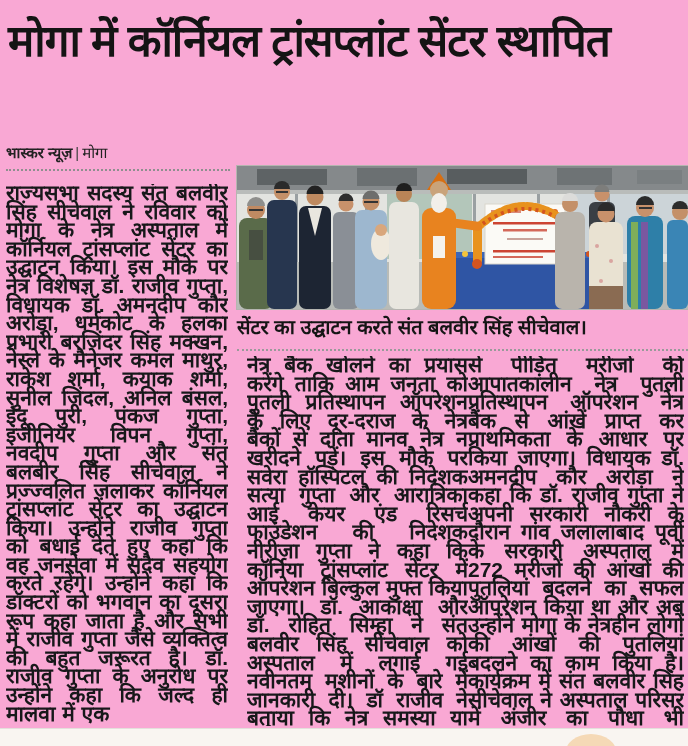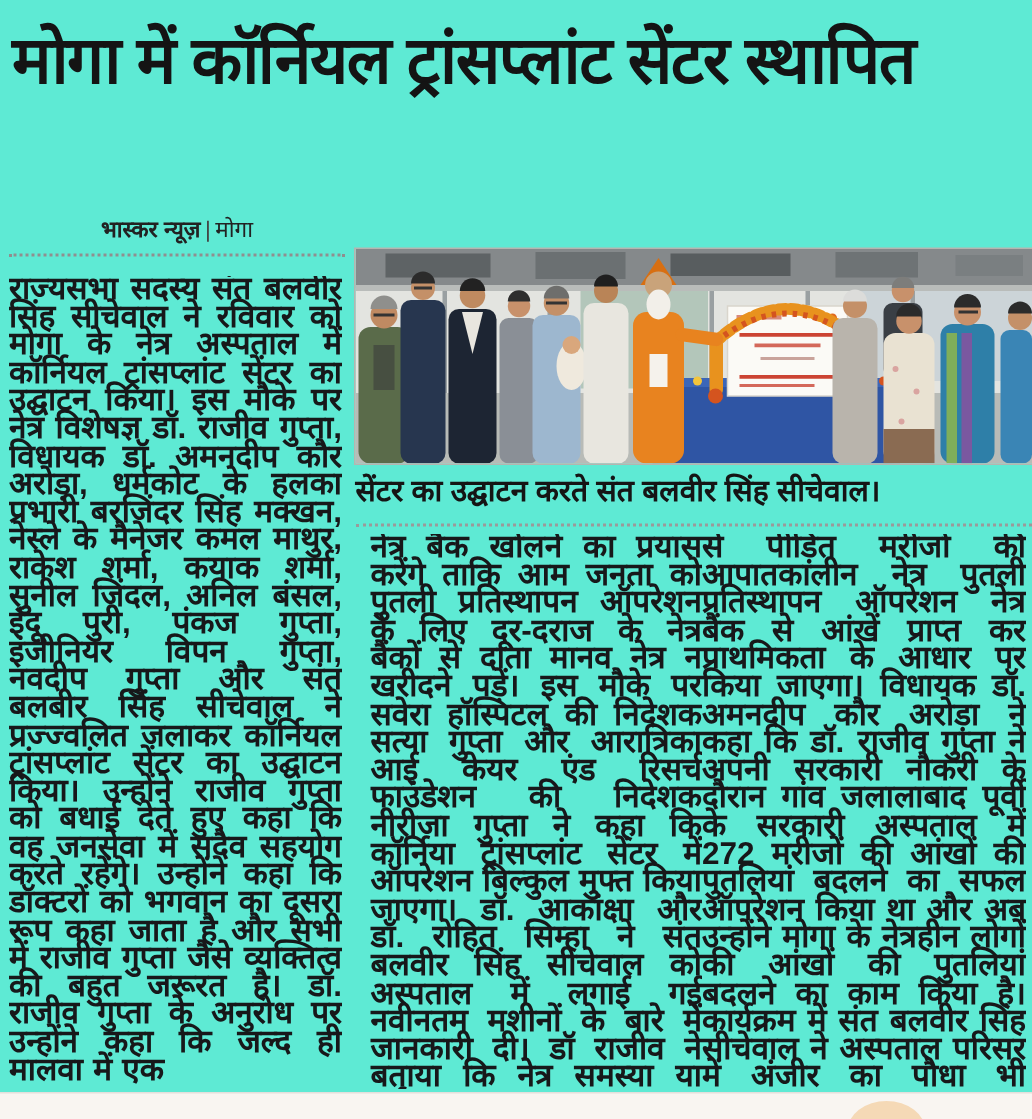--- a/index.html
+++ b/index.html
@@ -1,29 +1,29 @@
 <!DOCTYPE html>
 <html><head>
 <meta charset="utf-8">
 <style>
   * { margin:0; padding:0; box-sizing:border-box; }
   html,body { background:#ffffff; }
   body { font-family:"Liberation Sans","DejaVu Sans",sans-serif; }
   .page {
-    position:relative; width:688px; height:746px; background:#5eead4;
+    position:relative; width:688px; height:746px; background:#f9a8d4;
     overflow:hidden; margin:0 auto;
   }
   .headline {
     position:absolute; top:12px; left:8px; width:676px;
     font-weight:800; color:#141414; font-size:44px; line-height:57px;
     letter-spacing:-1px;
   }
   .byline {
     position:absolute; top:142px; left:6px; width:224px;
-    text-align:center; font-size:15px; color:#222;
+    font-size:15px; color:#222;
     padding-bottom:7px; border-bottom:2px dotted #8f8f8f;
   }
   .byline .agency { font-weight:800; }
   .byline .sep { font-weight:400; color:#444; padding:0 3px; }
   .byline .loc { font-weight:500; }
   .bodycol {
     position:absolute; font-size:21px; line-height:18.6px; font-weight:600;
     color:#17181a; text-align:justify; overflow:hidden;
     word-spacing:1px;
   }

